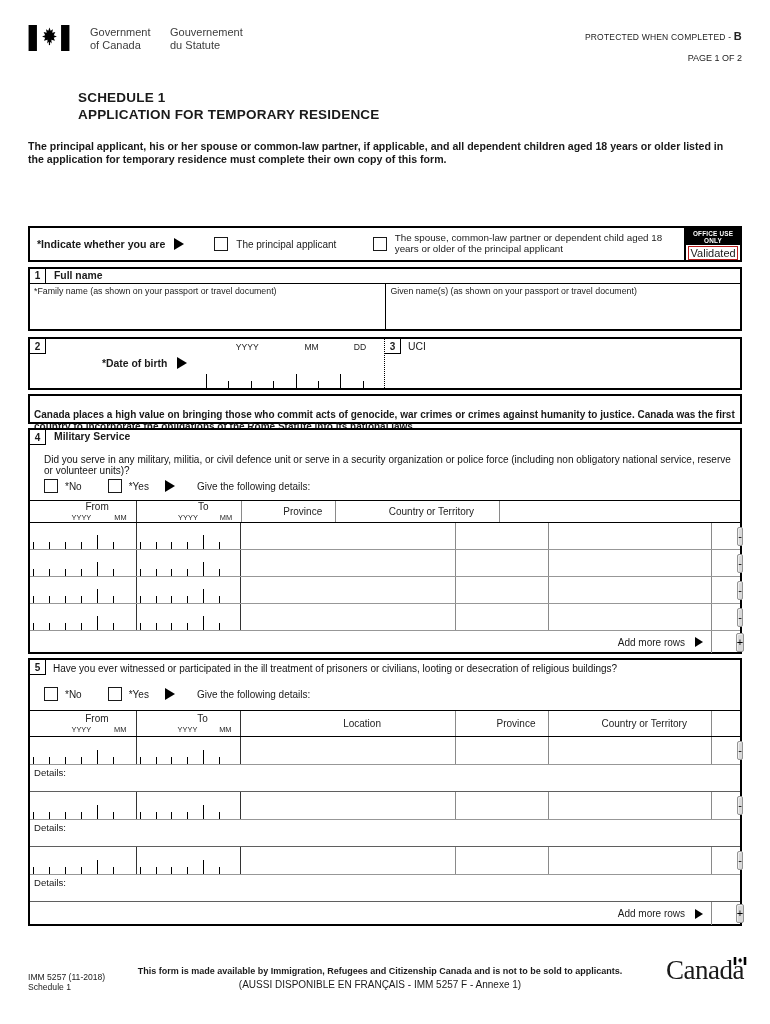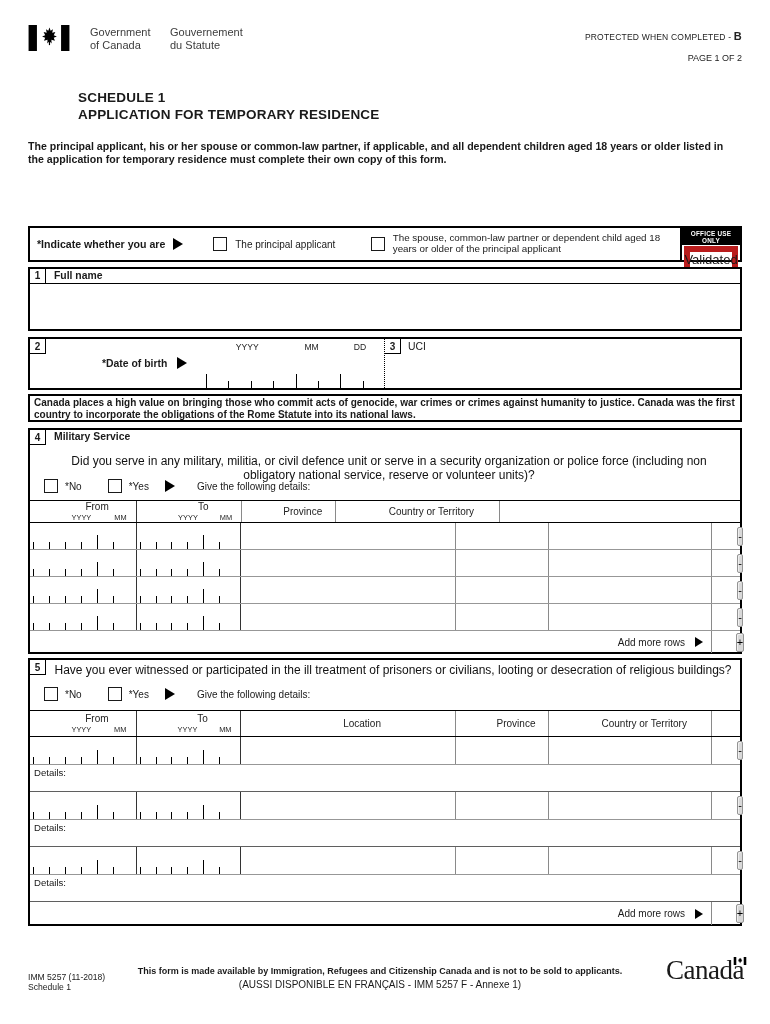--- a/index.html
+++ b/index.html
@@ -32,21 +32,21 @@
             box-shadow:inset 1px 1px 0 #efefef; border-radius:2px;
             font-size:11px; line-height:15px; text-align:center; color:#000; padding:0;
             font-family:"Liberation Sans",sans-serif; }
   
   .indicate { top:226px; height:36px; display:flex; align-items:center; }
   .ind-label { font-size:10.6px; font-weight:bold; margin-left:7px; width:148px; }
   .ind-cb1 { margin-left:30px; } .ind-opt1 { font-size:10px; margin-left:8px; width:132px; }
   .ind-cb2 { margin-left:14px; } .ind-opt2 { font-size:9.8px; line-height:10.8px; margin-left:8px; width:312px; }
   .office { margin-left:auto; width:60px; height:100%; border-left:2px solid #000; display:flex; flex-direction:column; }
   .office-bar { background:#000; color:#fff; font-size:6.4px; font-weight:bold; text-align:center; padding:2px 0 1px; letter-spacing:.2px; }
-  .office-val { flex:1; margin:1px 2px 2px; border:6px solid #b91c1c; font-size:13px; display:flex; align-items:center; justify-content:center; }
+  .office-val { flex:1; margin:1px 2px 2px; border:1px solid #b91c1c; font-size:11px; display:flex; align-items:center; justify-content:center; }
   
   .sec1 { top:267px; height:64px; }
   .sec-header { display:flex; height:15px; border-bottom:1px solid #000; }
   .sec-header .nb { width:16px; border-right:1px solid #000; font-size:10px; font-weight:bold; text-align:center; line-height:14px; }
   .sec-header .st { font-size:10.4px; font-weight:bold; padding:1px 0 0 8px; }
   .name-row { display:flex; height:45px; }
   .name-cell { position:relative; padding:2px 4px; font-size:8.8px; color:#222; }
   .name-cell.fam { width:50.2%; border-right:1px solid #000; }
   .name-cell.giv { width:49.8%; }
   
@@ -58,26 +58,26 @@
   .dob-heads { position:absolute; left:176px; top:3px; width:179px; display:flex; font-size:8.6px; color:#222; }
   .dob-heads span { text-align:center; }
   .uci-label { position:absolute; left:23px; top:2px; font-size:10.4px; }
   
   .comb { position:absolute; bottom:0; display:flex; align-items:flex-end; }
   .comb .tick { width:1px; background:#000; flex:0 0 auto; }
   .comb .tick.t { height:14px; } .comb .tick.s { height:7px; }
   .comb .sp { flex:1; height:1px; }
   .dob-comb { left:176px; width:179px; height:14px; }
   
-  .notice { top:394px; height:28px; font-size:10px; font-weight:bold; line-height:11.8px; padding:1px 4px; }
+  .notice { top:394px; height:16px; font-size:10px; font-weight:bold; line-height:11.8px; padding:13px 4px; }
   
   .sec4 { top:428px; height:226px; }
   .sec5 { top:658px; height:268px; }
   .sec-title4 { position:absolute; left:24px; top:1px; font-size:10.4px; font-weight:bold; }
-  .q-text { position:absolute; left:14px; font-size:12px; color:#111;text-align:center; }
+  .q-text { position:absolute; left:14px; font-size:10px; color:#111; }
   .yn-row { position:absolute; left:14px; display:flex; align-items:center; font-size:10px; }
   .yn-row .cb { margin-right:7px; }
   .yn-row .yes { margin-left:26px; }
   .yn-row .arrow { margin-left:16px; }
   .yn-row .give { margin-left:22px; }
   
   .tbl { position:absolute; left:0; right:0; border-top:1px solid #000; }
   .trow { display:flex; position:relative; }
   .cell { position:relative; border-left:1px solid #8a8a8a;padding-left:28px; }
   .cell:first-child { border-left:none; }
@@ -148,20 +148,28 @@
       <div class="office-bar">OFFICE USE ONLY</div>
       <div class="office-val">Validated</div>
     </div>
   </div>
 
   <div class="fbox sec1">
     <div class="sec-header">
       <div class="nb">1</div>
       <div class="st">Full name</div>
     </div>
+    <div class="name-row">
+      <div class="name-cell fam">
+        <span>*Family name  (as shown on your passport or travel document)</span>
+      </div>
+      <div class="name-cell giv">
+        <span>Given name(s)  (as shown on your passport or travel document)</span>
+      </div>
+    </div>
   </div>
 
   <div class="fbox sec23">
     <div class="dob-cell">
       <div class="numbox">2</div>
       <div class="dob-label">*Date of birth</div>
       <div class="arrow dob-arrow"></div>
       <div class="dob-heads">
         <span style="width:46%">YYYY</span>
         <span style="width:26%">MM</span>

